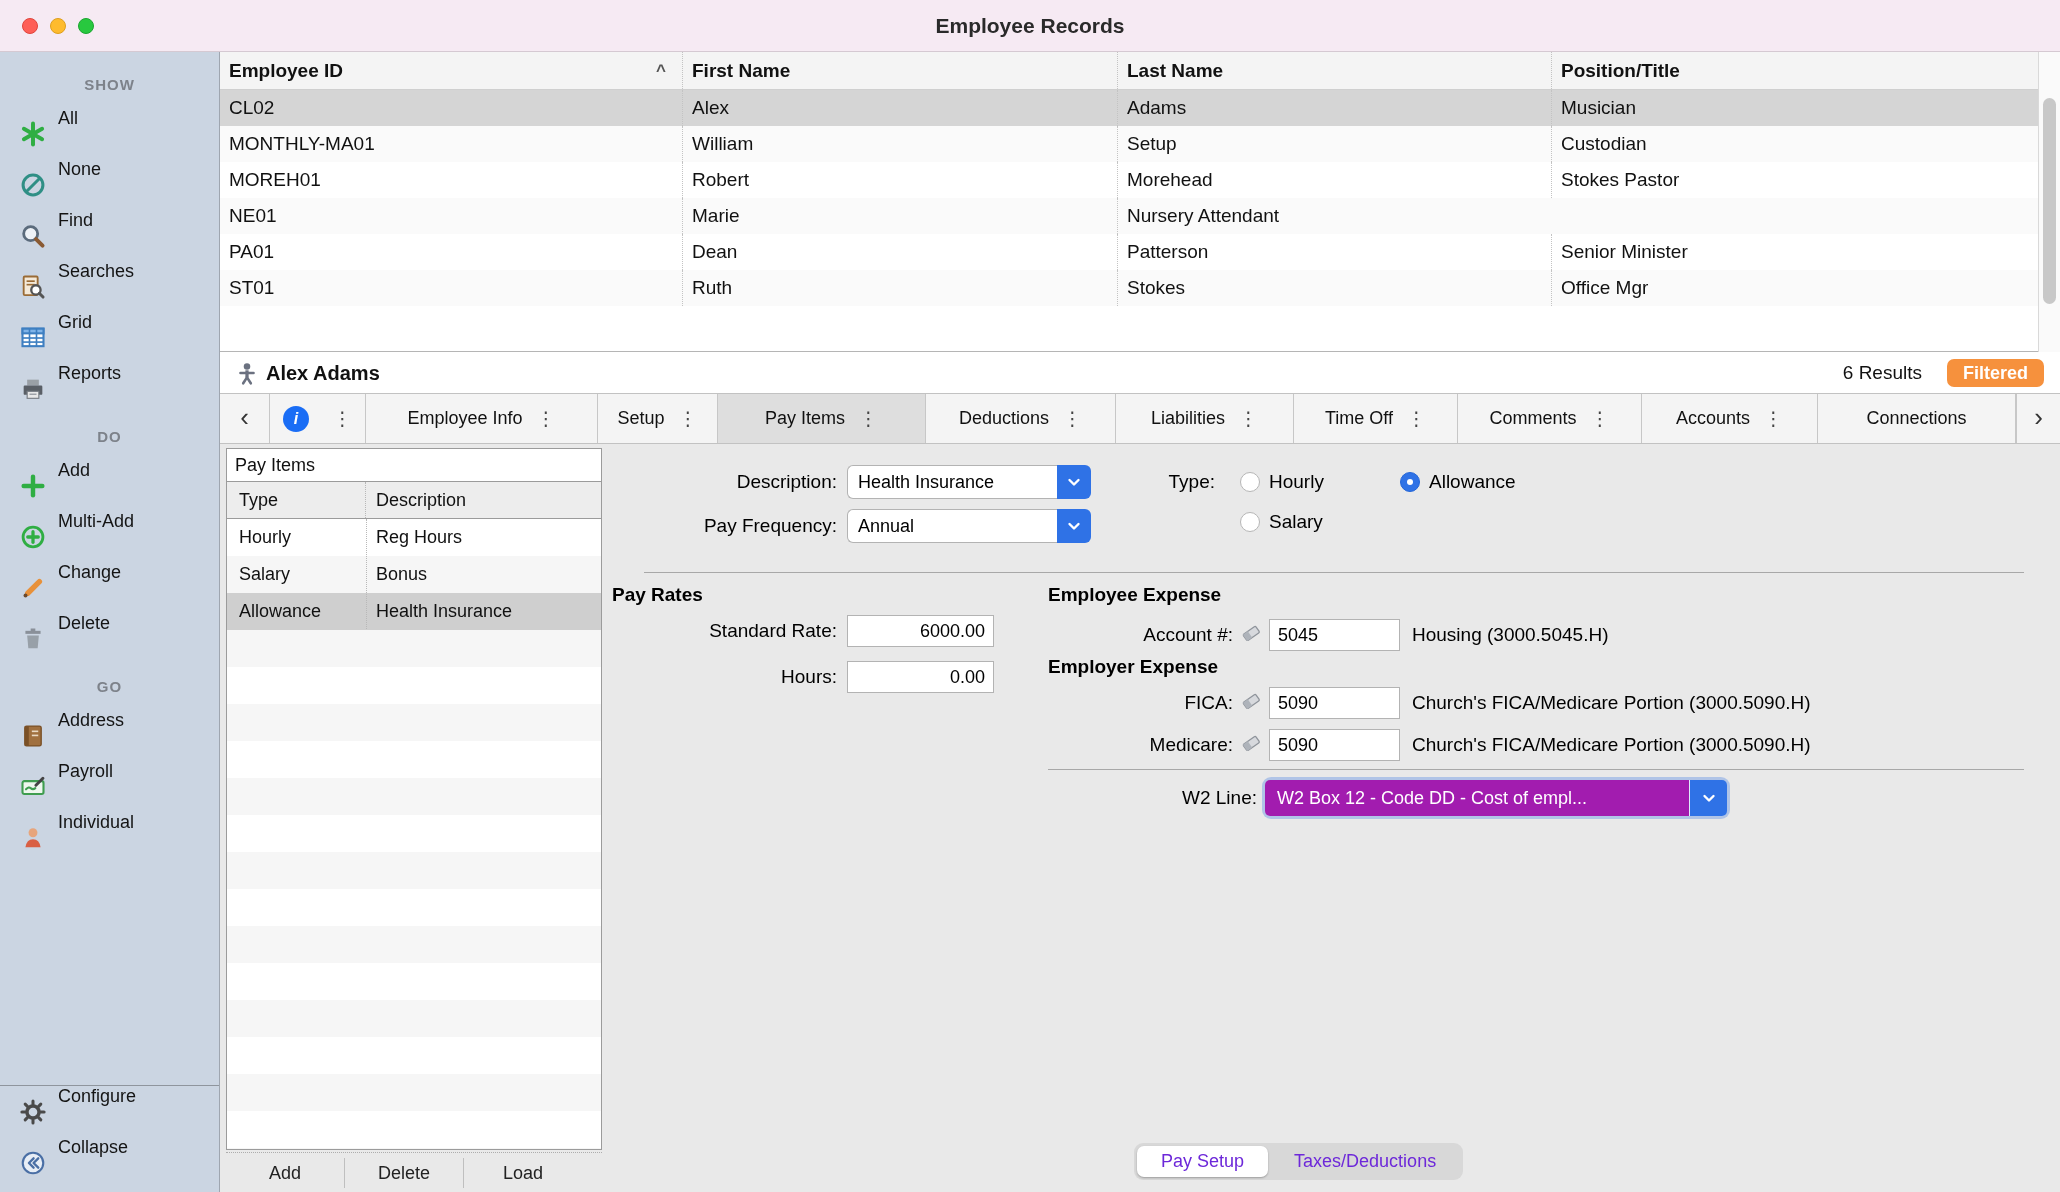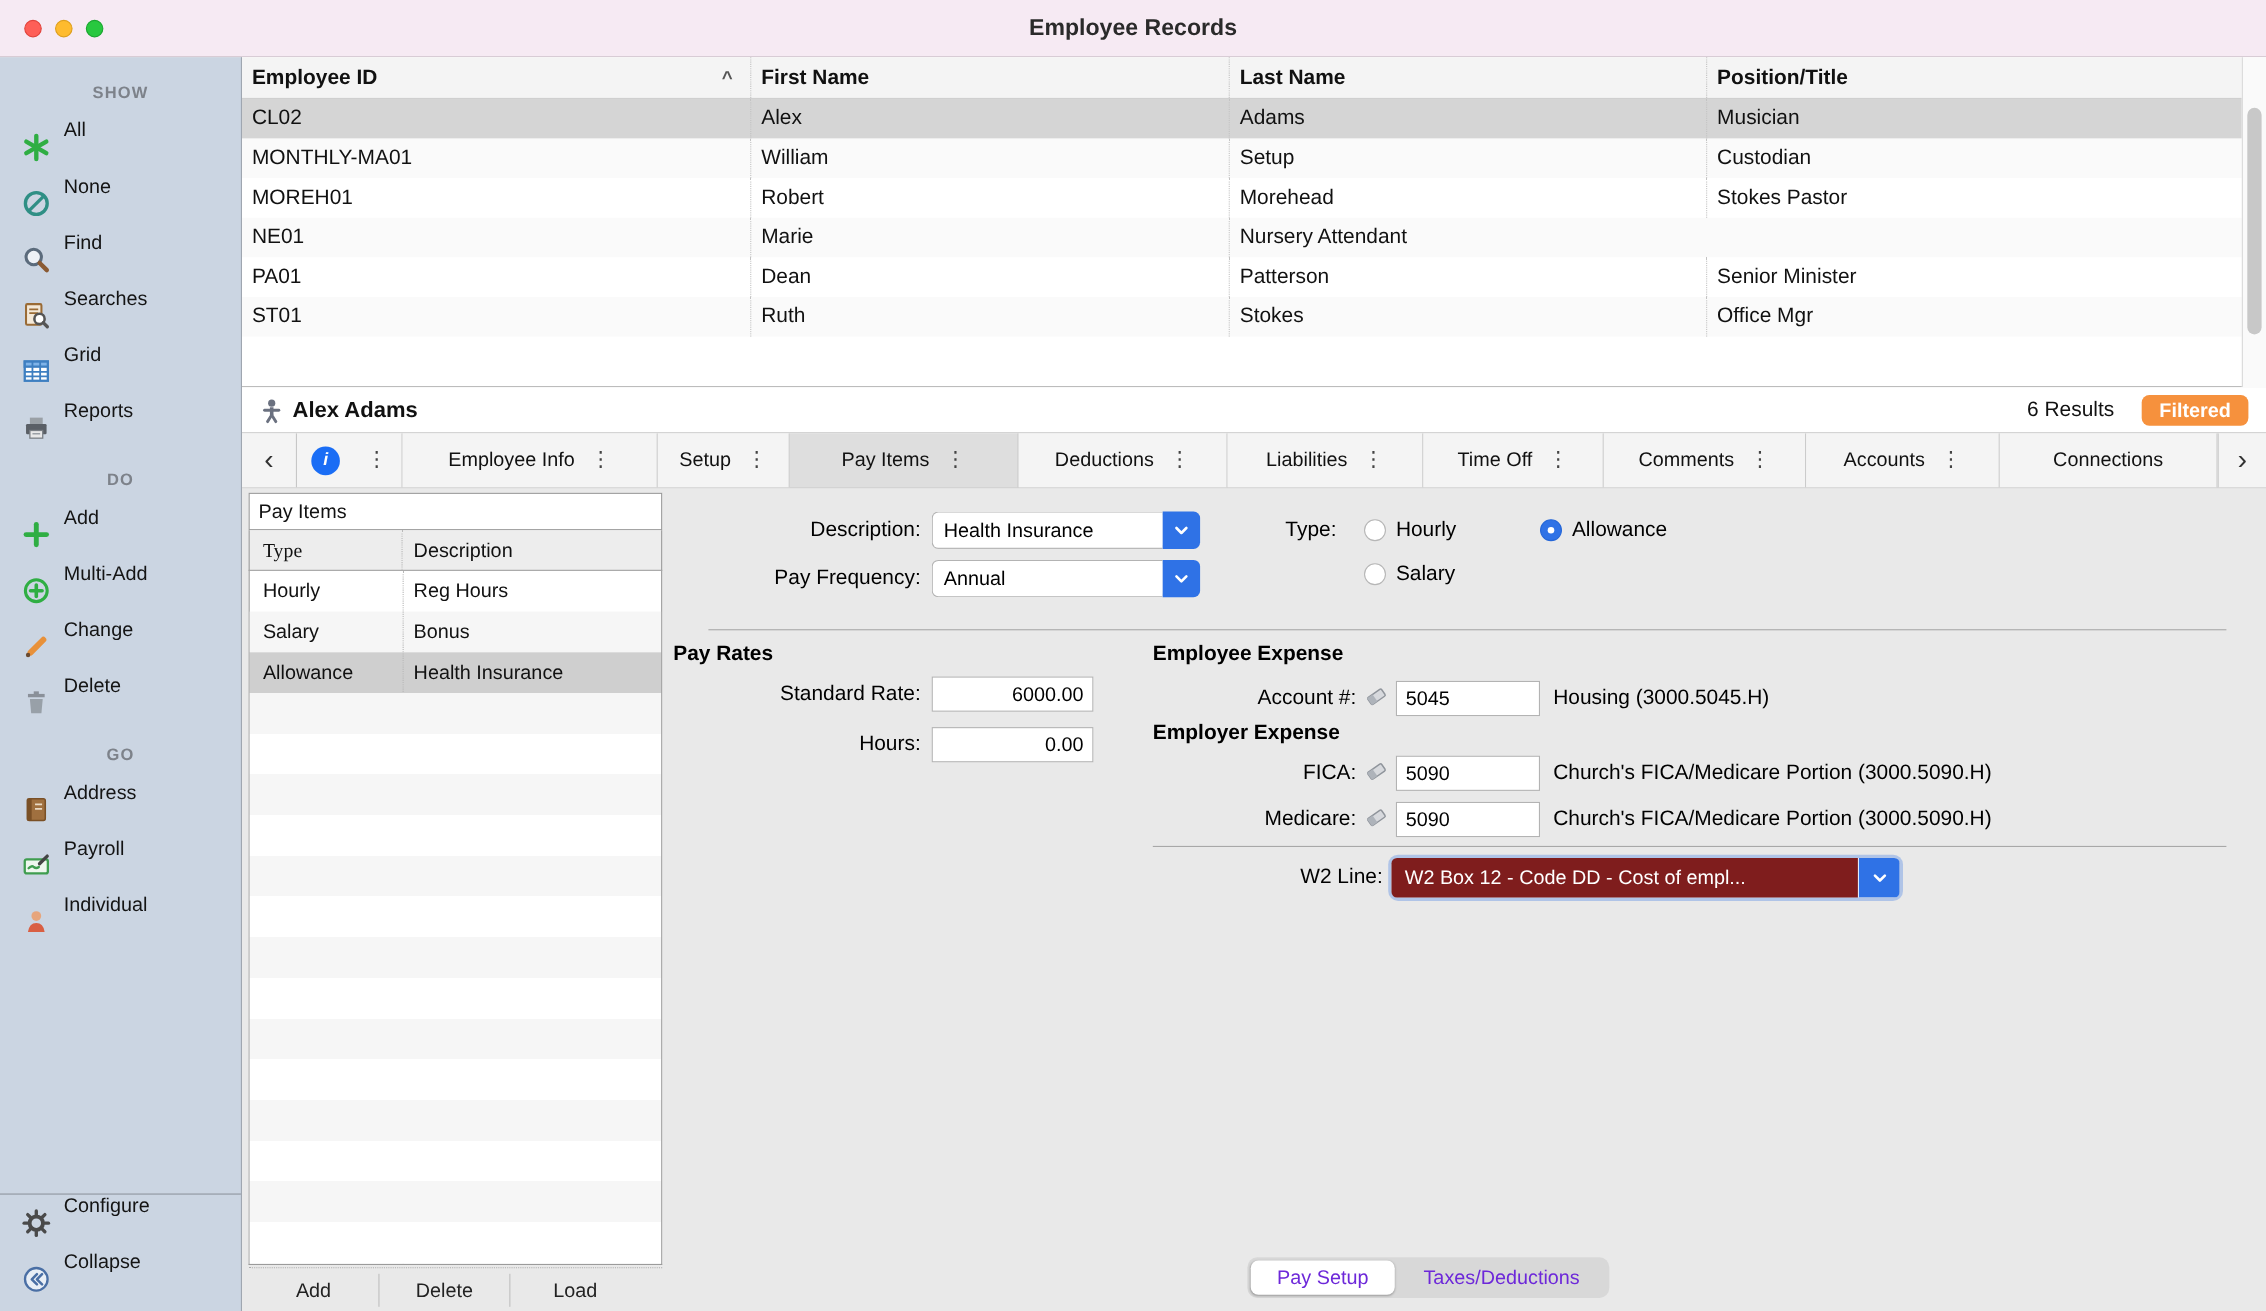--- a/index.html
+++ b/index.html
@@ -67,21 +67,21 @@
   
   .pi-panel { position:absolute; left:6px; top:4px; width:376px; height:702px; }
   .pi-title { position:absolute; left:0; top:0; width:100%; height:34px; line-height:32px; background:#fff; border:1px solid #9b9b9b; padding-left:8px; font-size:18px; color:#111; }
   .pi-head { position:absolute; left:0; top:34px; width:100%; height:37px; background:#ededed; border:1px solid #9b9b9b; border-top:none; display:flex; }
   .pi-body { position:absolute; left:0; top:71px; width:100%; height:631px; background:#fff; border:1px solid #9b9b9b; border-top:none; }
   .pi-body::before { content:''; position:absolute; left:139px; top:0; bottom:0; border-left:1px dotted #b8b8b8; }
   .pi-row { display:flex; height:37px; }
   .pi-row.alt { background:#f6f6f6; }
   .pi-row.sel { background:#cfcfcf; }
   .pi-col-type { width:139px; padding-left:12px; font-size:18px; line-height:37px; color:#111; white-space:nowrap; overflow:hidden; }
-  .pi-head .pi-col-type { border-right:1px dotted #b8b8b8;font-family:Liberation Serif, serif; }
+  .pi-head .pi-col-type { border-right:1px dotted #b8b8b8; }
   .pi-col-desc { flex:1; padding-left:10px; font-size:18px; line-height:37px; color:#111; white-space:nowrap; overflow:hidden; }
   .pi-stripes { position:absolute; left:0; top:111px; right:0; bottom:0; background:repeating-linear-gradient(to bottom,#f6f6f6 0 37px,#ffffff 37px 74px); }
   .pi-buttons { position:absolute; left:6px; top:708px; width:376px; height:40px; display:flex; align-items:center; border-top:1px dotted #adadad; }
   .pi-btn { width:118px; text-align:center; font-size:18px; color:#222; line-height:38px; }
   .pi-sep { width:1px; height:30px; background:#bfbfbf; }
 
   
   .frm-row { position:absolute; display:flex; align-items:center; }
   .frm-label { font-size:19px; color:#000; text-align:right; white-space:nowrap; }
   .heading { position:absolute; font-size:19px; font-weight:bold; color:#000; white-space:nowrap; }
@@ -91,21 +91,21 @@
   .dd { display:flex; align-items:center; }
   .dd-field { height:34px; background:#fff; border:1px solid #b3b3b3; border-right:none; border-radius:6px 0 0 6px; padding:0 10px; display:flex; align-items:center; font-size:18px; color:#000; }
   .dd-btn { width:34px; height:34px; background:#2f72e6; border-radius:0 6px 6px 0; display:flex; align-items:center; justify-content:center; }
   .radio { width:20px; height:20px; border-radius:50%; background:#fff; border:1px solid #b6b6b6; position:relative; flex:none; }
   .radio.checked { background:#2f72e6; border-color:#2466d8; }
   .radio.checked::after { content:''; position:absolute; inset:6px; background:#fff; border-radius:50%; }
   .radio-label { margin-left:9px; font-size:19px; color:#000; }
   .acct-desc { font-size:19px; color:#000; margin-left:12px; white-space:nowrap; }
   .eraser { margin:0 6px 0 6px; flex:none; }
   .w2-ctrl { display:flex; align-items:center; box-shadow:0 0 0 3px rgba(47,114,230,.30); border-radius:6px; }
-  .w2-field { width:424px; height:36px; background:#7f1d1d; color:#fff; font-size:18px; display:flex; align-items:center; padding:0 12px; border-radius:5px 0 0 5px; white-space:nowrap; overflow:hidden; }
+  .w2-field { width:424px; height:36px; background:#a21caf; color:#fff; font-size:18px; display:flex; align-items:center; padding:0 12px; border-radius:5px 0 0 5px; white-space:nowrap; overflow:hidden; }
   .w2-btn { width:38px; height:36px; background:#2f72e6; border-left:1px solid rgba(255,255,255,.85); border-radius:0 5px 5px 0; display:flex; align-items:center; justify-content:center; }
 
   
   .seg-wrap { position:absolute; left:914px; top:699px; height:37px; background:#d8d8d8; border-radius:9px; padding:3px; display:flex; gap:2px; }
   .seg { height:31px; line-height:31px; padding:0 24px; font-size:18px; color:#6d28d9; border-radius:7px; }
   .seg.sel { background:#fff; box-shadow:0 1px 2px rgba(0,0,0,.28); }
 </style>
 </head>
 <body>
 

